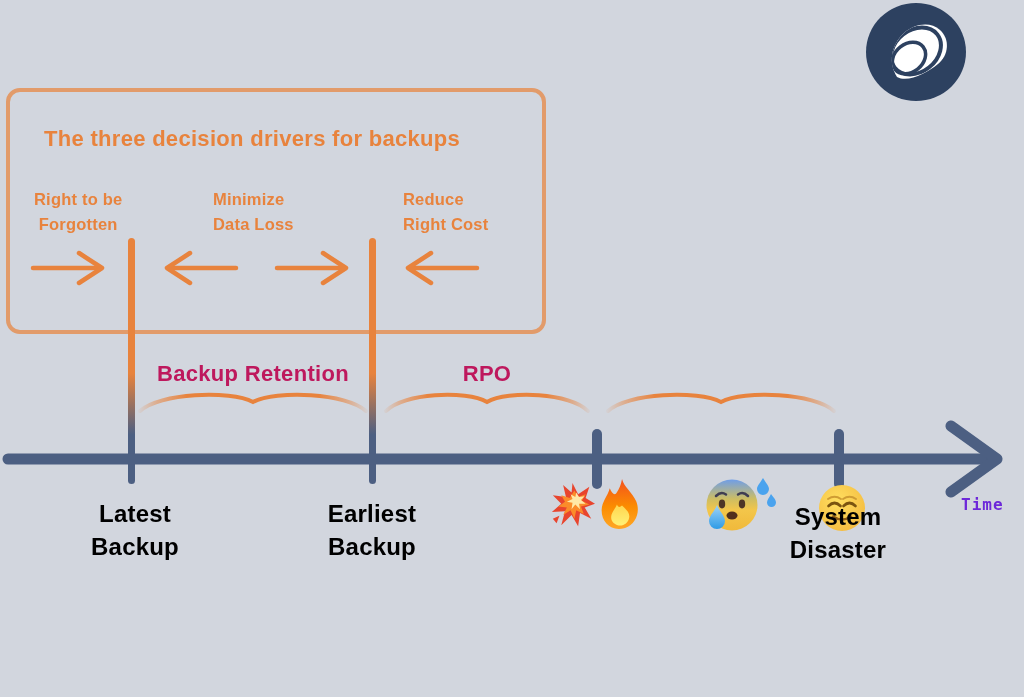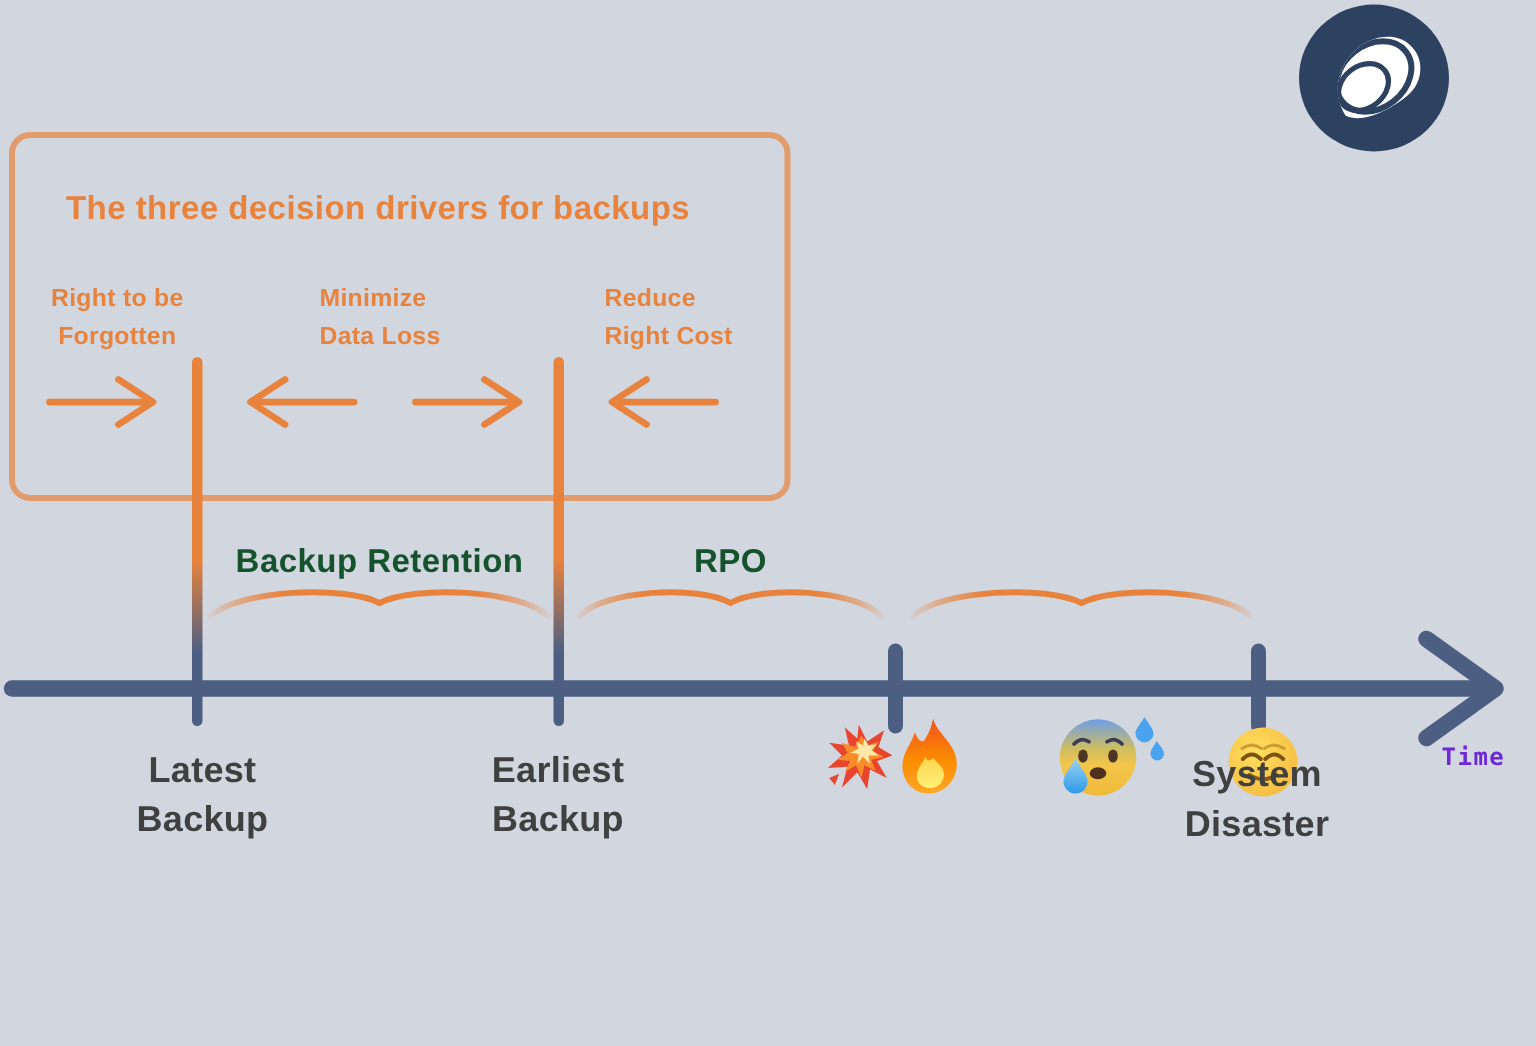--- a/index.html
+++ b/index.html
@@ -7,42 +7,43 @@
     position:relative;width:1024px;height:697px;overflow:hidden;
     background:#D2D6DE;
     font-family:"Liberation Sans", sans-serif;
   }
   .abs{position:absolute;}
   
   .drivers-box{
     left:6px;top:88px;width:513px;height:238px;
     border:4px solid rgba(232,131,61,.72);
     border-radius:14px;
+    padding-left:19px;
   }
   .box-title{
     left:34px;top:34px;
     font-size:22px;font-weight:bold;color:#E8833D;letter-spacing:.3px;
   }
   .driver-label{
     font-size:16.5px;font-weight:bold;color:#E8833D;line-height:25px;
     letter-spacing:.2px;white-space:nowrap;
   }
   
   .vline{
     width:7px;height:246px;top:238px;border-radius:4px;
     background:linear-gradient(180deg,#E8833D 0%,#E8833D 55%,#4C5F82 80%,#4C5F82 100%);
   }
   
   .span-label{
     top:361px;height:26px;text-align:center;
-    font-size:22px;font-weight:bold;color:#14532d;letter-spacing:.3px;
+    font-size:22px;font-weight:bold;color:#be185d;letter-spacing:.3px;
   }
   
   .marker-label{
-    text-align:center;font-size:24px;font-weight:bold;color:#404040;
+    text-align:center;font-size:24px;font-weight:bold;color:#000000;
     line-height:33px;letter-spacing:.2px;
   }
   .time-label{
     left:961px;top:495px;
     font-family:"DejaVu Sans Mono", monospace;
     font-size:16px;font-weight:bold;color:#6d28d9;letter-spacing:1px;
   }
   svg{display:block;}
 </style>
 </head>

